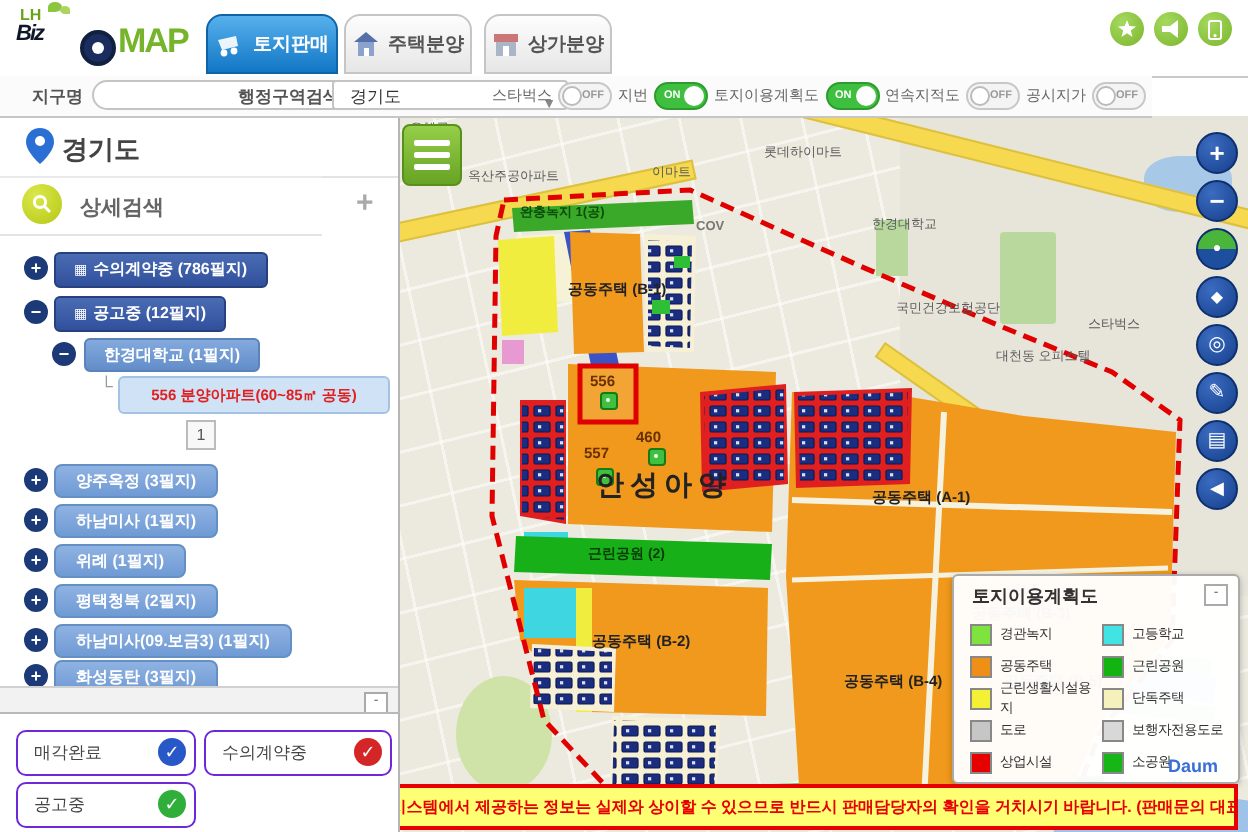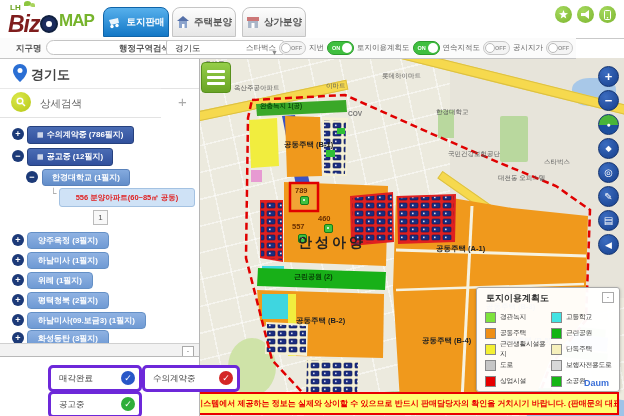--- a/index.html
+++ b/index.html
@@ -4,21 +4,21 @@
 <style>
   html,body{margin:0;padding:0;background:#888;}
   #app{position:relative;width:624px;height:416px;background:#fff;overflow:hidden;
        font-family:"Liberation Sans","DejaVu Sans",sans-serif;-webkit-font-smoothing:antialiased;}
   .abs{position:absolute;}
   
   #header{position:absolute;left:0;top:0;width:624px;height:38px;background:#fff;border-bottom:1px solid #c9c9c9;z-index:30;}
   .logo-lh{position:absolute;left:10px;top:3px;font-size:8px;font-weight:bold;color:#6aa21e;}
   .logo-leaf{position:absolute;left:24px;top:1px;width:7px;height:5px;background:#8cc63e;border-radius:60% 60% 60% 0;}
   .logo-leaf2{position:absolute;left:30px;top:3px;width:5px;height:4px;background:#aad45e;border-radius:60% 60% 0 60%;}
-  .logo-biz{position:absolute;left:8px;top:11px;font-size:23px;font-weight:bold;font-style:italic;color:#7f1d1d;letter-spacing:-1px;}
+  .logo-biz{position:absolute;left:8px;top:11px;font-size:11px;font-weight:bold;font-style:italic;color:#0f172a;letter-spacing:-1px;}
   .logo-circle{position:absolute;left:40px;top:15px;width:14px;height:14px;border-radius:50%;background:#1b2c5e;border:2px solid #10203f;}
   .logo-circle:after{content:"";position:absolute;left:4px;top:4px;width:6px;height:6px;border-radius:50%;background:#fff;}
   .logo-map{position:absolute;left:59px;top:11px;font-size:17px;font-weight:bold;color:#76b42c;letter-spacing:-1px;}
   .tab{position:absolute;top:7px;height:30px;border-radius:8px 8px 0 0;display:flex;align-items:center;justify-content:center;gap:4px;
        font-size:9.5px;font-weight:bold;box-sizing:border-box;cursor:pointer;}
   .tab-active{background:linear-gradient(#57b0ec,#1277c6);color:#fff;border:1px solid #0f64a8;}
   .tab-idle{background:linear-gradient(#fdfdfd,#e6e6e6);color:#555;border:1px solid #c5c5c5;}
   .qbtn{position:absolute;top:6px;width:17px;height:17px;border-radius:50%;background:radial-gradient(circle at 35% 30%,#a5d95e,#7cb52e);
         display:flex;align-items:center;justify-content:center;}
   
@@ -55,21 +55,21 @@
   .bicon{font-size:7px;margin-right:3px;}
   .leafbox{position:absolute;left:59px;top:130px;width:134px;height:17px;background:#cfe2f6;border:1px solid #a4c2e2;border-radius:3px;
        font-size:7.5px;font-weight:bold;color:#e02020;text-align:center;line-height:17px;white-space:nowrap;}
   .pagebox{position:absolute;left:93px;top:152px;width:13px;height:13px;border:1px solid #bbb;background:#f8f8f8;font-size:8px;color:#555;
        text-align:center;line-height:13px;}
   #collapsebar{position:absolute;left:0;top:285px;width:199px;height:13px;background:#f2f2f2;border-top:1px solid #d0d0d0;border-bottom:1px solid #c0c0c0;}
   .minusbox{position:absolute;right:5px;top:2px;width:10px;height:9px;border:1px solid #aaa;background:#fff;font-size:7px;color:#666;
        text-align:center;line-height:8px;}
   
   #statuspanel{position:absolute;left:0;top:356px;width:200px;height:60px;background:#fff;border-top:1px solid #b8b8b8;border-right:1px solid #b5b5b5;z-index:25;box-sizing:border-box;}
-  .statpill{position:absolute;height:21px;border:3px solid #6d28d9;border-radius:5px;background:#fff;margin-left:40px;}
+  .statpill{position:absolute;height:21px;border:1px solid #6d28d9;border-radius:5px;background:#fff;}
   .statlabel{position:absolute;left:8px;top:5px;font-size:8.5px;color:#444;}
   .statcheck{position:absolute;right:4px;top:3px;width:14px;height:14px;border-radius:50%;color:#fff;font-size:9px;font-weight:bold;
        text-align:center;line-height:14px;}
   
   #map{position:absolute;left:200px;top:58px;width:424px;height:358px;overflow:hidden;z-index:1;
        background:
         repeating-linear-gradient(78deg, rgba(255,255,255,.5) 0 1.5px, transparent 1.5px 30px),
         repeating-linear-gradient(-14deg, rgba(255,255,255,.5) 0 1.5px, transparent 1.5px 26px),
         #eceade;}
   .mapfeat{position:absolute;z-index:2;}
@@ -168,21 +168,21 @@
     <div class="mlabel poi" style="left:126px;top:24px;">이마트</div>
     <div class="mlabel poi" style="left:148px;top:52px;font-weight:bold;color:#777;">COV</div>
     <div class="mlabel poi" style="left:182px;top:14px;">롯데하이마트</div>
     <div class="mlabel poi" style="left:236px;top:50px;">한경대학교</div>
     <div class="mlabel poi" style="left:248px;top:92px;">국민건강보험공단</div>
     <div class="mlabel poi" style="left:344px;top:100px;">스타벅스</div>
     <div class="mlabel poi" style="left:298px;top:116px;">대천동 오피스텔</div>
 
     <div class="mlabel zl" style="left:60px;top:44px;font-size:6.5px;color:#0b4d0b;">완충녹지 1(공)</div>
     <div class="mlabel zl" style="left:84px;top:82px;font-size:7.5px;">공동주택 (B-1)</div>
-    <div class="mlabel zl" style="left:95px;top:128px;font-size:7.5px;color:#6b3000;">789</div>
+    <div class="mlabel zl" style="left:95px;top:128px;font-size:7.5px;color:#6b3000;">556</div>
     <div class="mlabel zl" style="left:92px;top:164px;font-size:7.5px;color:#6b3000;">557</div>
     <div class="mlabel zl" style="left:118px;top:156px;font-size:7.5px;color:#6b3000;">460</div>
     <div class="marker" style="left:100px;top:138px;"></div>
     <div class="marker" style="left:98px;top:176px;"></div>
     <div class="marker" style="left:124px;top:166px;"></div>
     <div class="mlabel" style="left:98px;top:176px;font-size:14px;font-weight:bold;color:#222;letter-spacing:3px;">안성아양</div>
     <div class="mlabel zl" style="left:94px;top:214px;font-size:7px;color:#063b06;">근린공원 (2)</div>
     <div class="mlabel zl" style="left:236px;top:186px;font-size:7.5px;">공동주택 (A-1)</div>
     <div class="mlabel zl" style="left:306px;top:232px;font-size:7.5px;color:#6b3000;">417</div>
     <div class="mlabel zl" style="left:286px;top:244px;font-size:7.5px;">공동주택 (B-3)</div>
@@ -348,21 +348,21 @@
   </div>
 
   <div id="sidebar">
     <div class="side-sec" style="position:absolute;left:0;top:0;width:199px;height:30px;">
       <svg class="abs" style="left:13px;top:6px;" width="14" height="18" viewBox="0 0 14 18">
           <path d="M7,0 C3,0 0,3 0,7 C0,12 7,18 7,18 C7,18 14,12 14,7 C14,3 11,0 7,0 Z" fill="#2b6fd4"></path>
           <circle cx="7" cy="6.5" r="2.5" fill="#fff"></circle>
         </svg>
       <span class="region-title">경기도</span>
     </div>
-    <div class="side-sec" style="position:absolute;left:0;top:30px;width:161px;height:28px;border-top:1px solid #e9e9e9;">
+    <div class="side-sec" style="position:absolute;left:0;top:30px;width:161px;height:28px;border-top:1px solid #e9e9e9;font-weight:bold;">
       <div class="searchball" style="top:3px;">
         <svg width="10" height="10" viewBox="0 0 10 10">
             <circle cx="4" cy="4" r="2.8" fill="none" stroke="#fff" stroke-width="1.5"></circle>
             <line x1="6.2" y1="6.2" x2="9" y2="9" stroke="#fff" stroke-width="1.5"></line>
           </svg>
       </div>
       <span class="abs" style="left:40px;top:8px;font-size:10.5px;color:#666;">상세검색</span>
       <span class="abs" style="left:178px;top:4px;font-size:15px;color:#aaa;">+</span>
     </div>
 

